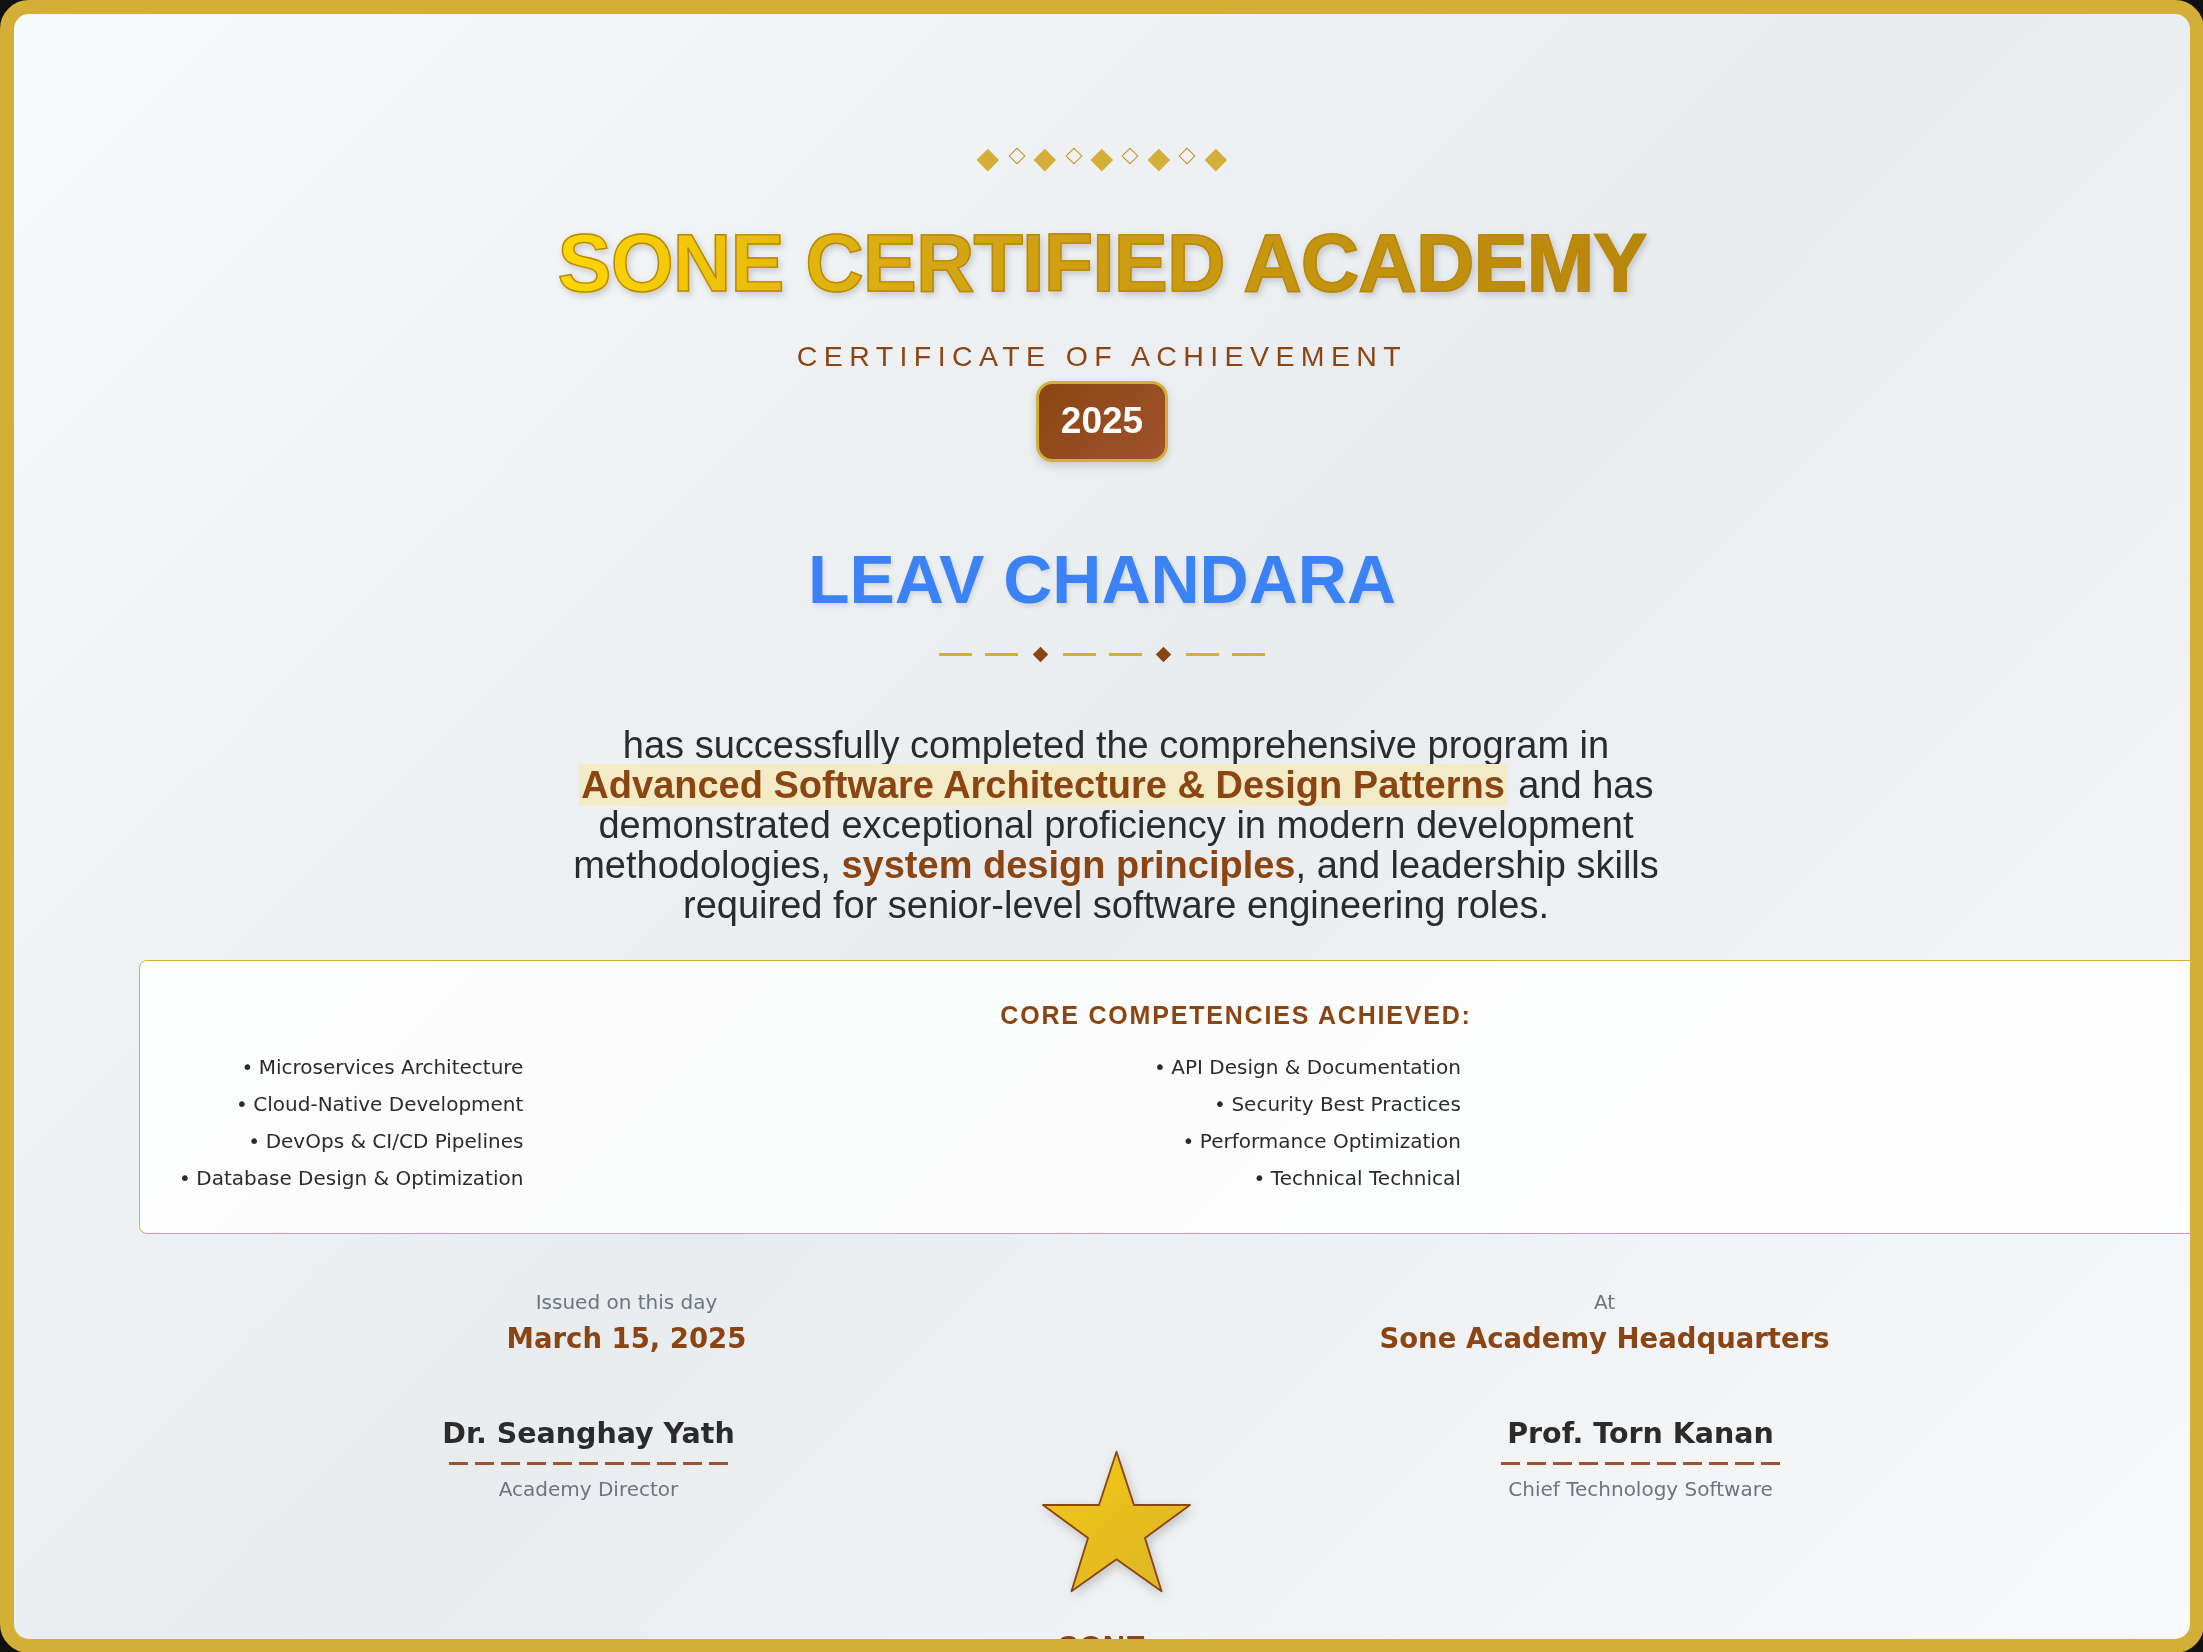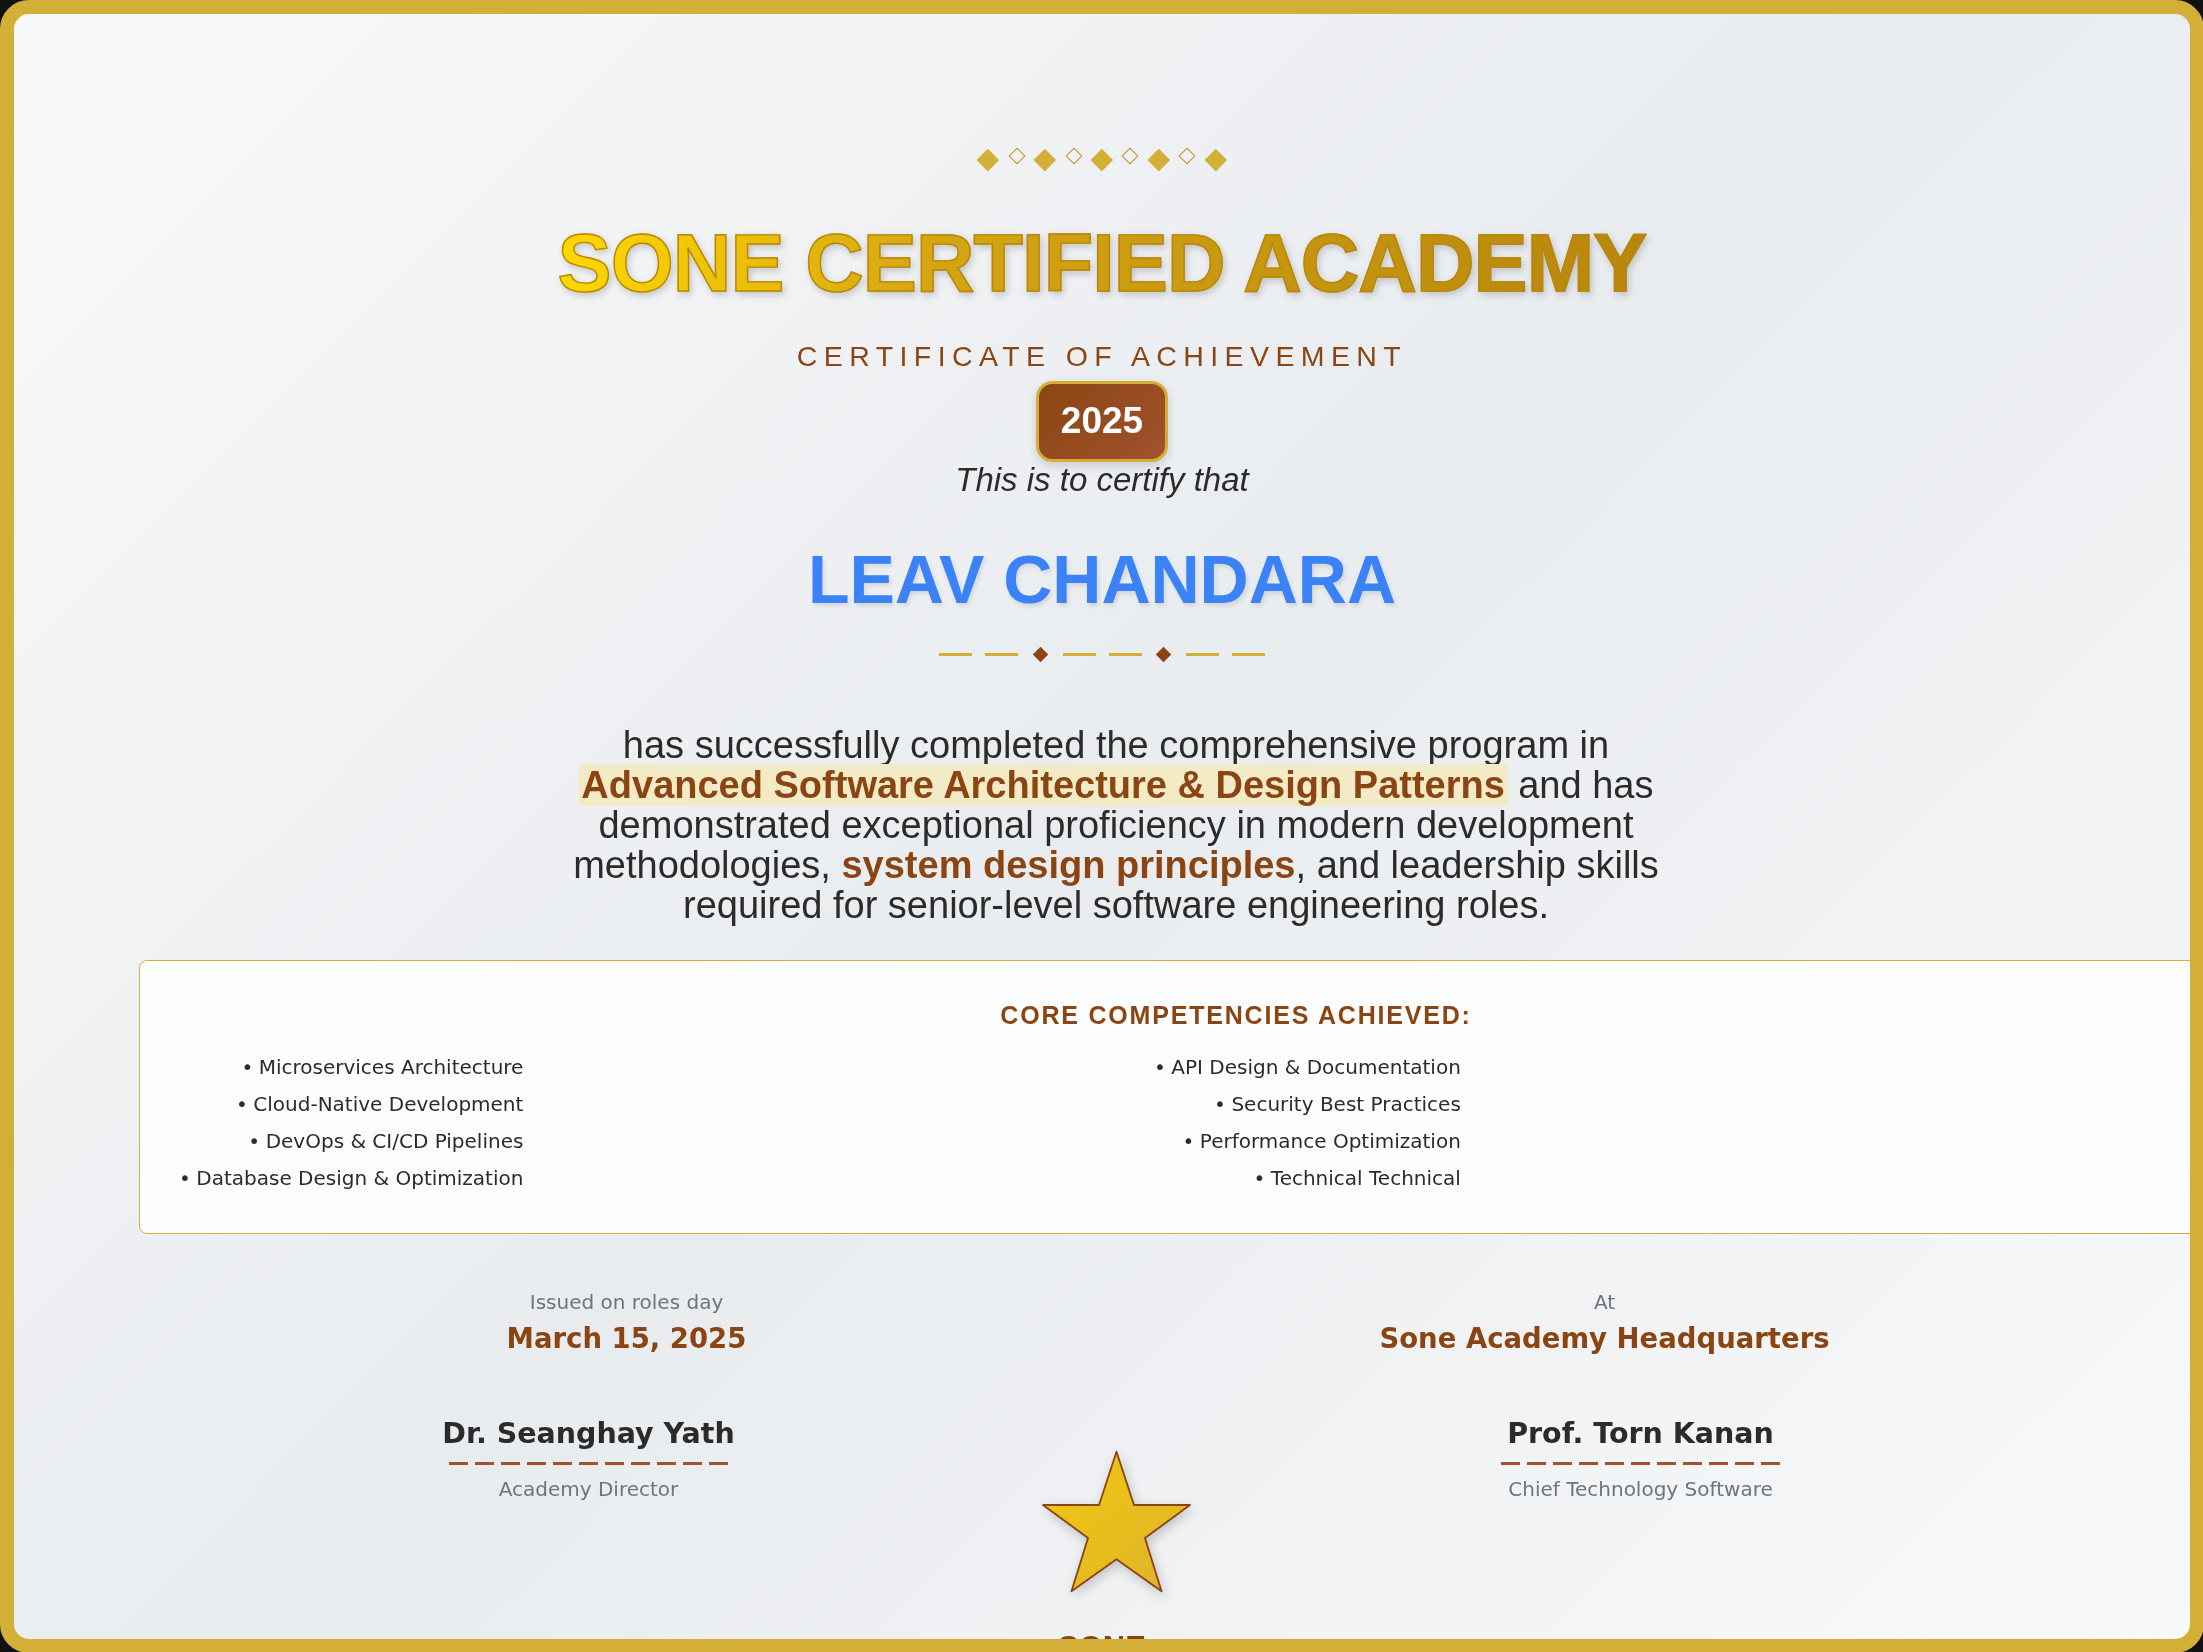--- a/index.html
+++ b/index.html
@@ -281,21 +281,20 @@
   </div>
 
   <h1 class="academy-title">
     <span>SONE CERTIFIED ACADEMY</span>
   </h1>
 
   <div class="subtitle">CERTIFICATE OF ACHIEVEMENT</div>
 
   <div class="year-badge">2025</div>
 
-  <div class="certify-text">This is to certify that</div>
 
   <div class="recipient-name">LEAV CHANDARA</div>
 
   <div class="divider">
     <span class="dash"></span>
     <span class="dash"></span>
     <span class="dd"></span>
     <span class="dash"></span>
     <span class="dash"></span>
     <span class="dd"></span>
@@ -315,21 +314,21 @@
     </ul>
     <ul class="comp-col right">
       <li>API Design &amp; Documentation</li>
       <li>Security Best Practices</li>
       <li>Performance Optimization</li>
       <li>Technical Technical</li>
     </ul>
   </div>
 
   <div class="info-block" style="top:1275px; left:337px;">
-    <div class="info-label">Issued on roles day</div>
+    <div class="info-label">Issued on this day</div>
     <div class="info-value">March 15, 2025</div>
   </div>
 
   <div class="info-block" style="top:1275px; left:1315px;">
     <div class="info-label">At</div>
     <div class="info-value">Sone Academy Headquarters</div>
   </div>
 
   <div class="signature" style="top:1400px; left:391px;">
     <div class="sig-name">Dr. Seanghay Yath</div>

